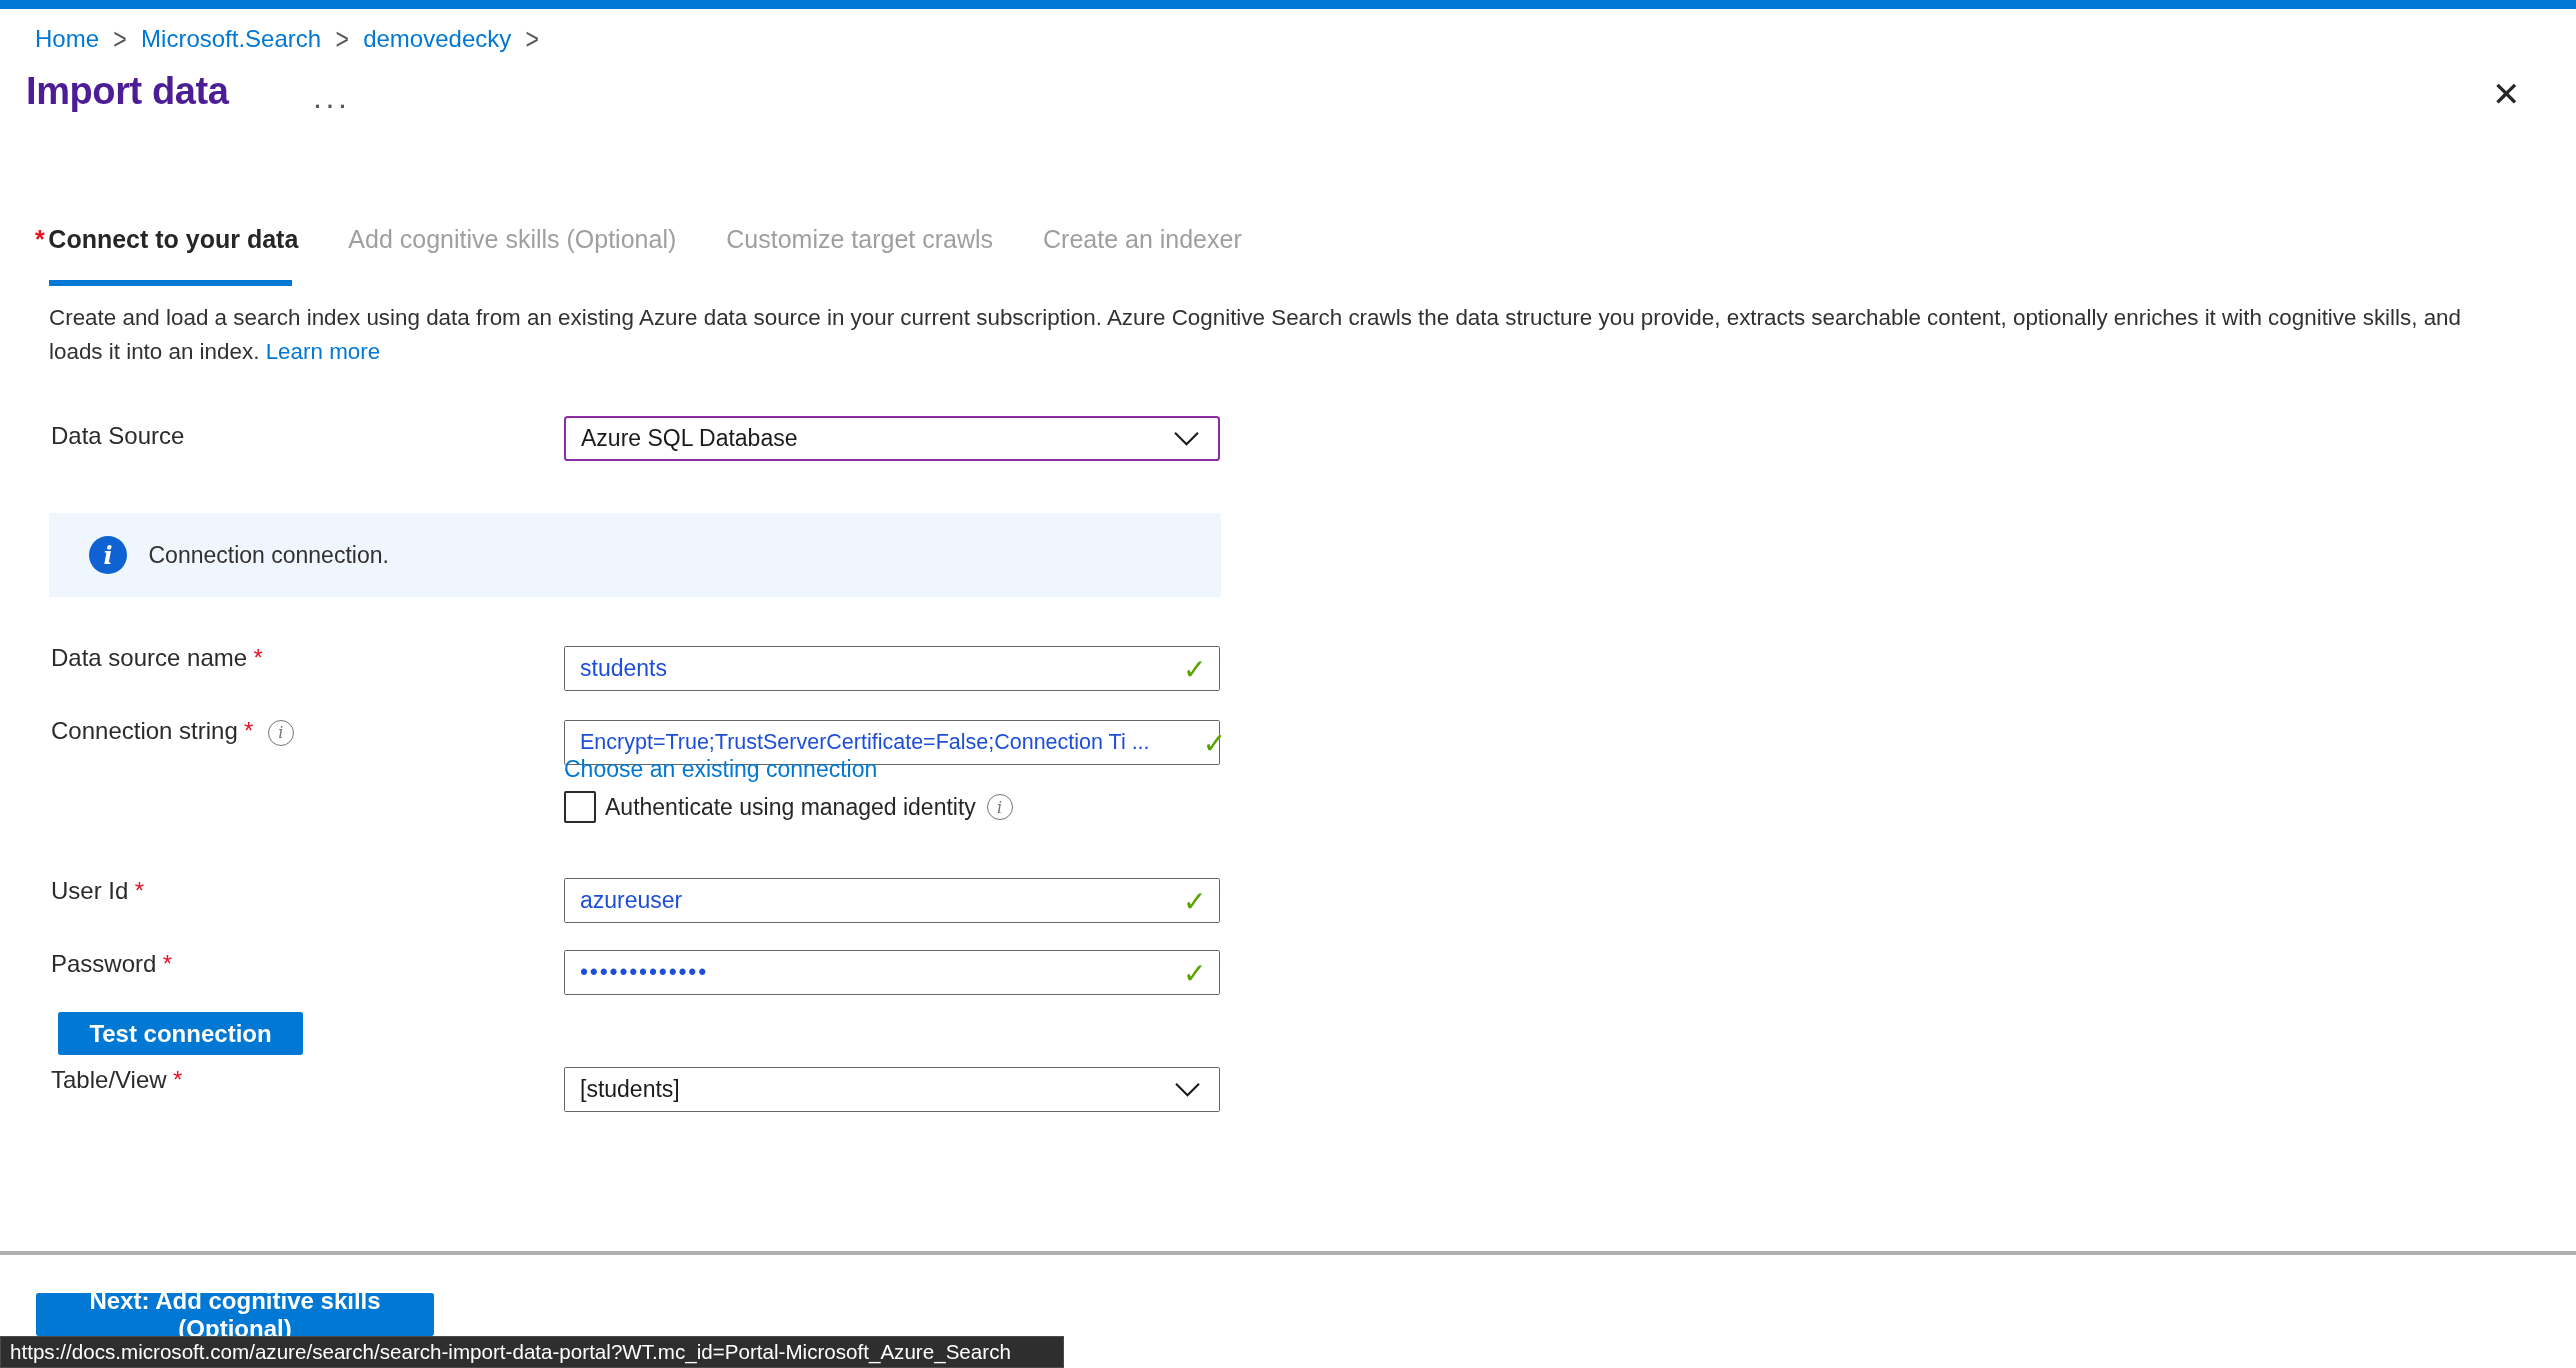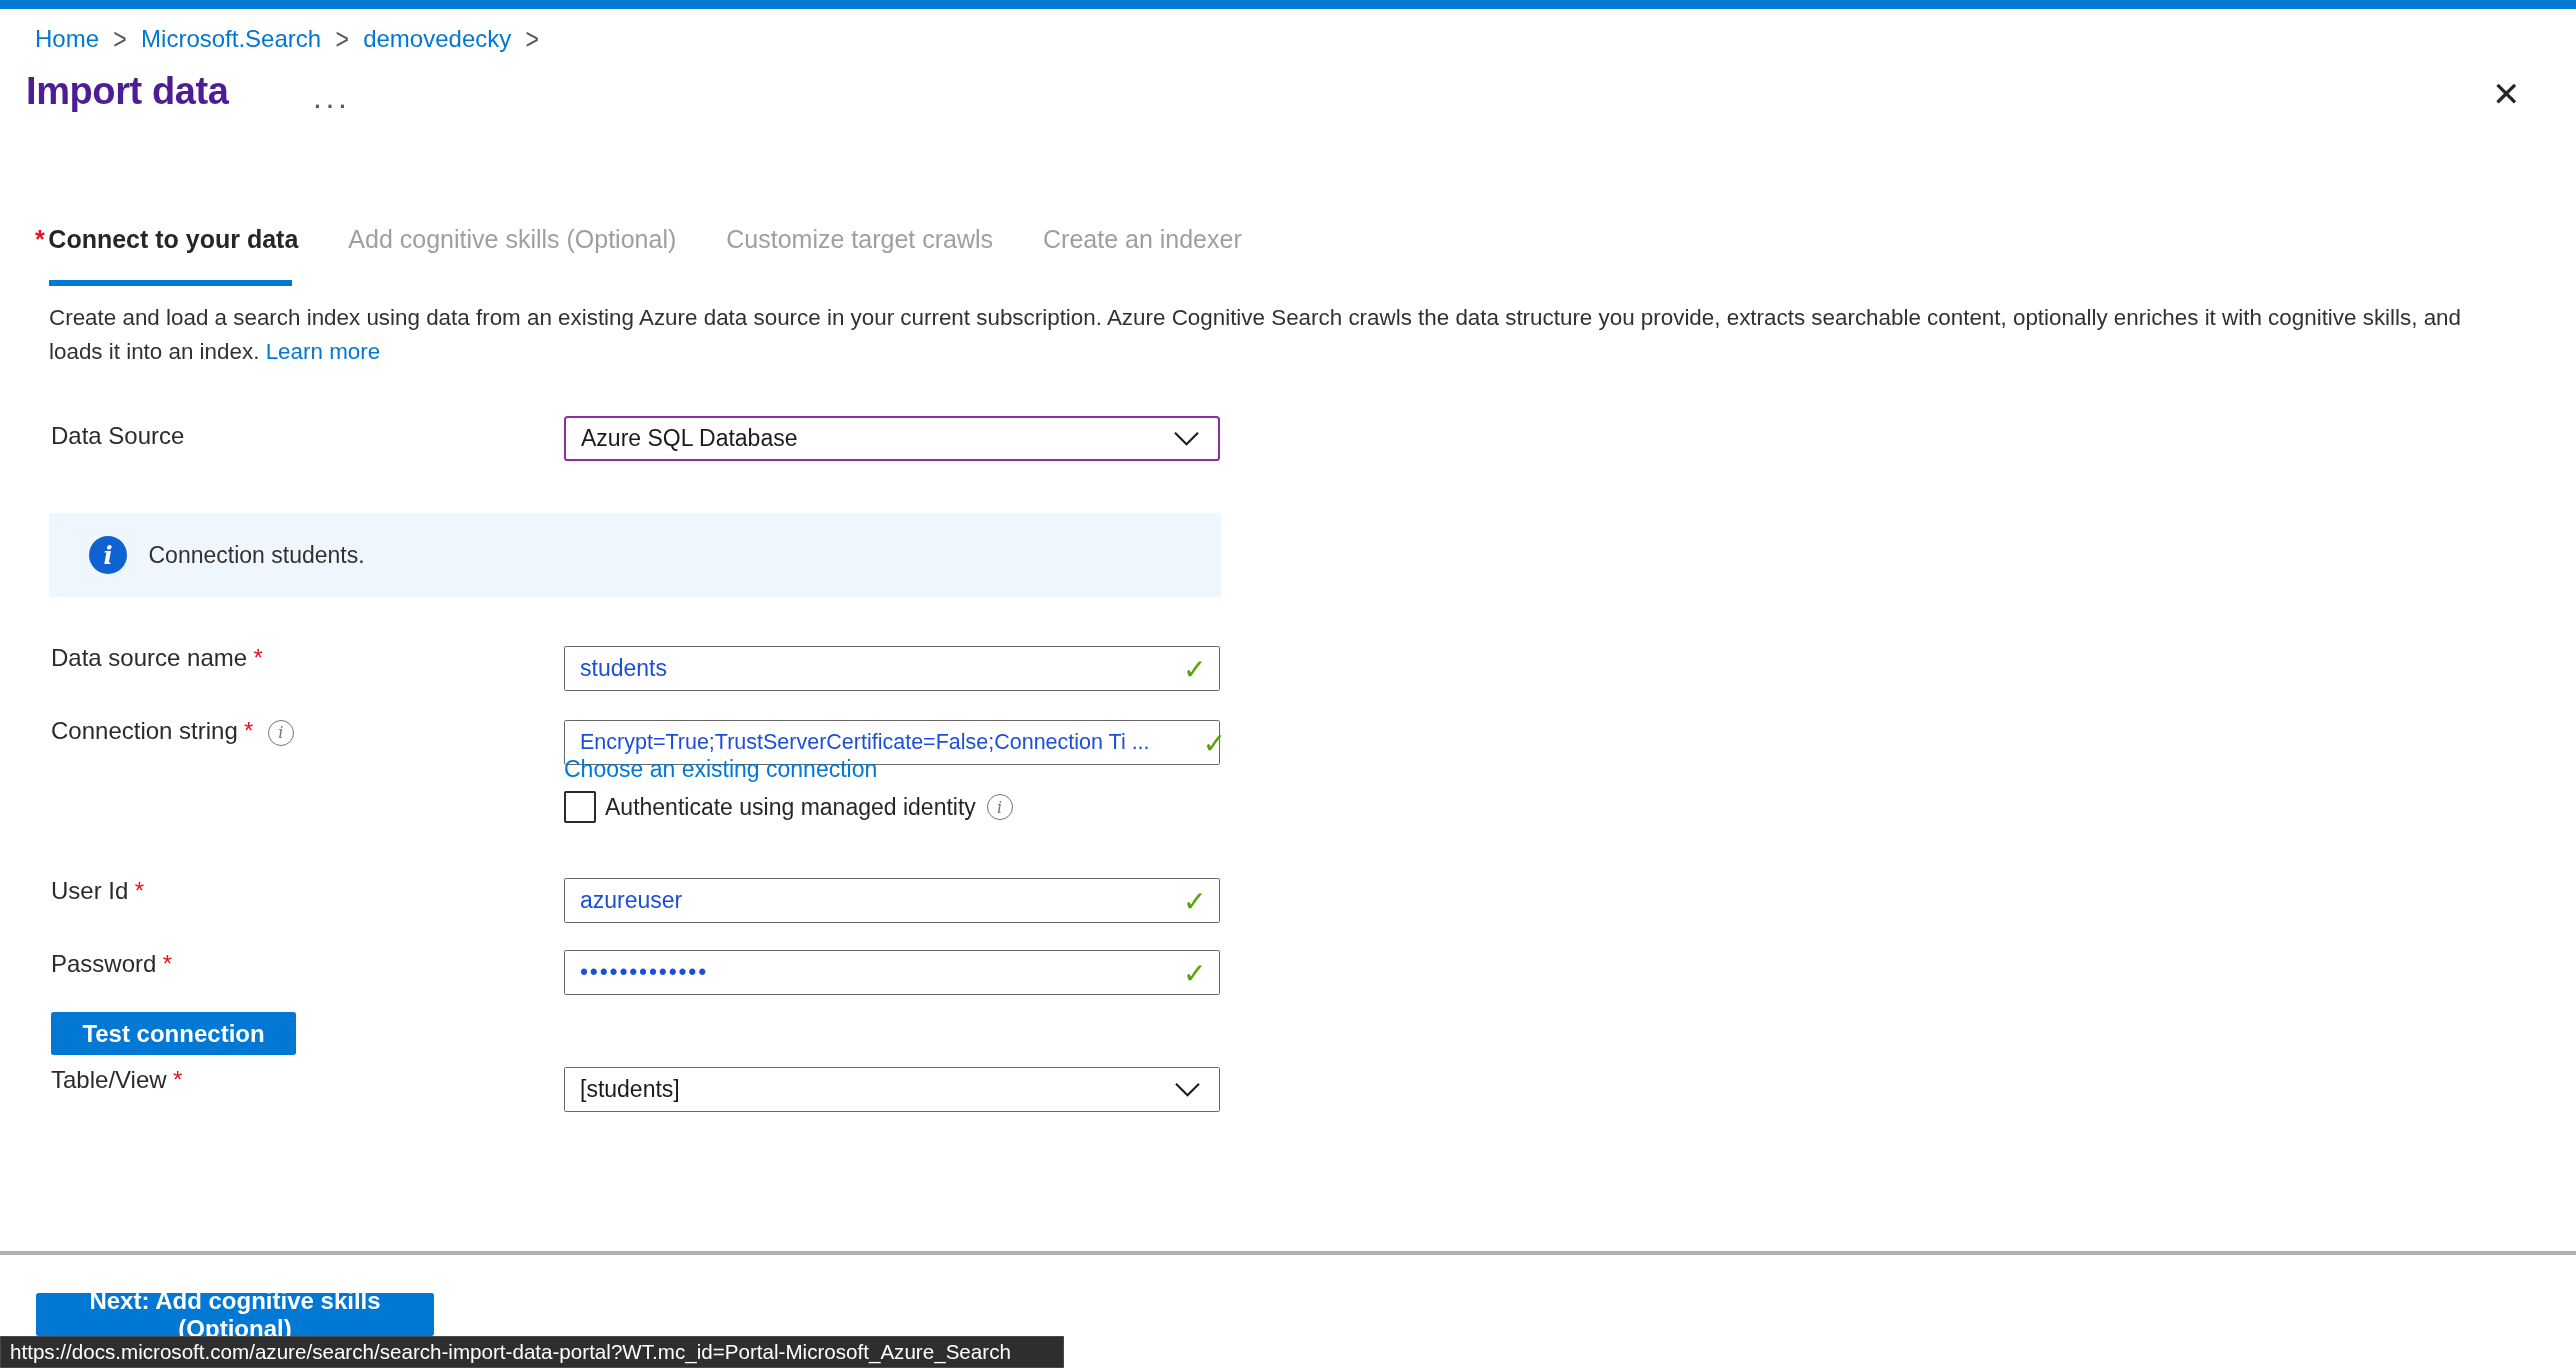--- a/index.html
+++ b/index.html
@@ -66,21 +66,21 @@
     text-decoration:none; }
 
   .chk-row { position:absolute; left:564px; top:791px; display:flex; align-items:center; gap:9px; }
   .checkbox { width:32px; height:32px; border:2.7px solid #2b2b2b; border-radius:1.8px;
     background:#fff; cursor:pointer; }
   .chk-label { font-size:23px; color:#262626; }
 
   .btn { position:absolute; background:#0078d4; color:#fff; border:none; border-radius:2.7px;
     font-family:"Liberation Sans", sans-serif; font-size:24px; font-weight:700;
     display:flex; align-items:center; justify-content:center; cursor:pointer; }
-  .btn-test { left:51px; top:1012px; width:245px; height:43px; }
+  .btn-test { left:58px; top:1012px; width:245px; height:43px; }
   .btn-next { left:36px; top:1293px; width:398px; height:43px; }
 
   .footer-divider { position:absolute; left:0; top:1251px; width:2576px; height:3.6px;
     background:#b0b0b0; }
 
   .statusbar { position:absolute; left:0; top:1336px; width:1064px; height:32px;
     background:#2e2e2e; border:0.9px solid #4a4a4a; display:flex; align-items:center;
     padding-left:9px; }
   .statusbar span { color:#fff; font-size:20.6px; white-space:nowrap; }
 </style>
@@ -131,21 +131,21 @@
   <label class="flabel" style="top:414px;margin-top:8px;">Data Source</label>
   <div class="field combo focus" style="top:404px;">
     <span class="combo-val">Azure SQL Database</span>
     <svg width="27" height="15" viewBox="0 0 30 17">
         <path d="M2 2 L15 15 L28 2" fill="none" stroke="#1b1b1b" stroke-width="2.4"></path>
       </svg>
   </div>
 
   <div class="banner">
     <span class="info-badge">i</span>
-    <span class="banner-text">Connection students.</span>
+    <span class="banner-text">Connection connection.</span>
   </div>
 
   <label class="flabel" style="top:644px;">
     <span>Data source name</span><span class="req">*</span>
   </label>
   <div class="field input-wrap" style="top:634px;">
     <input type="text" value="students" style="">
     <span class="valid-check">✓</span>
   </div>
 

